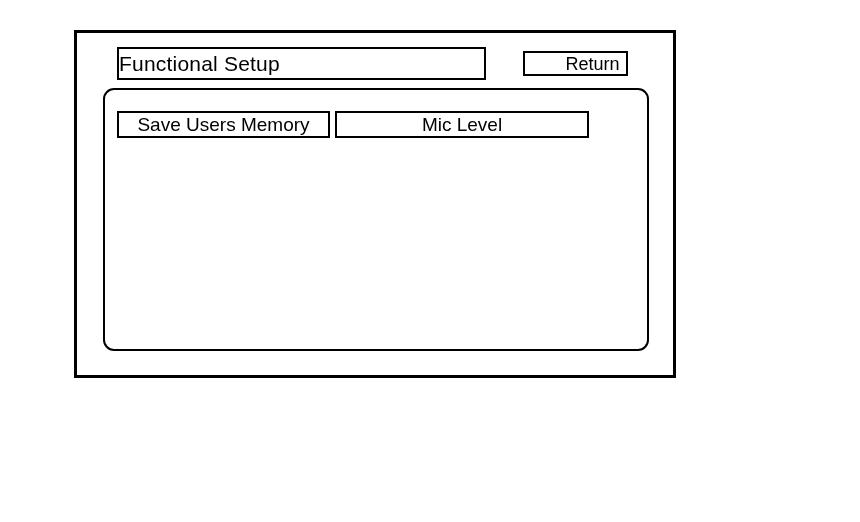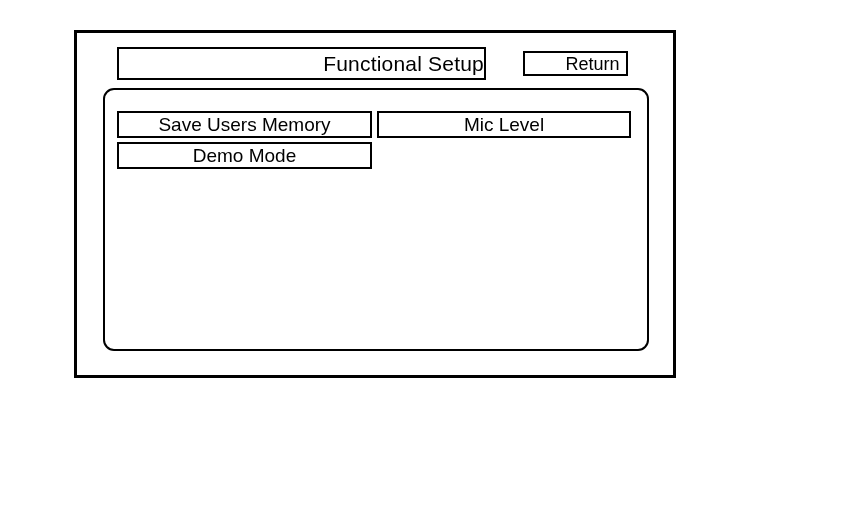--- a/index.html
+++ b/index.html
@@ -41,21 +41,21 @@
     position: absolute;
     left: 40px;
     top: 14px;
     width: 369px;
     height: 33px;
     box-sizing: border-box;
     border: 2px solid #000000;
     background: #ffffff;
     display: flex;
     align-items: center;
-    justify-content: flex-end;
+    justify-content: flex-start;
   }
   #screen-title-box .label {
     font-size: 21px;
     line-height: 1;
     letter-spacing: 0.2px;
     white-space: nowrap;
   }
 
   #return-button {
     position: absolute;
@@ -111,21 +111,21 @@
     align-items: center;
     justify-content: center;
     cursor: pointer;
   }
   .menu-button .label {
     font-size: 19px;
     line-height: 1;
     white-space: nowrap;
   }
   .menu-button.col-left {
-    width: 255px;
+    width: 213px;
     margin-right: 5px;
   }
   .menu-button.col-right {
     width: 254px;
   }
   .menu-slot-empty {
     width: 254px;
   }
 </style>
 </head>
@@ -151,24 +151,18 @@
 
       <div class="menu-row">
         <div class="menu-button col-left">
           <span class="label">Save Users Memory</span>
         </div>
         <div class="menu-button col-right">
           <span class="label">Mic Level</span>
         </div>
       </div>
 
-      <div class="menu-row">
-        <div class="menu-button col-left">
-          <span class="label">Demo Mode</span>
-        </div>
-        <div class="menu-slot-empty"></div>
-      </div>
 
     </div>
 
   </div>
 
 </div>
 
 </body></html>

